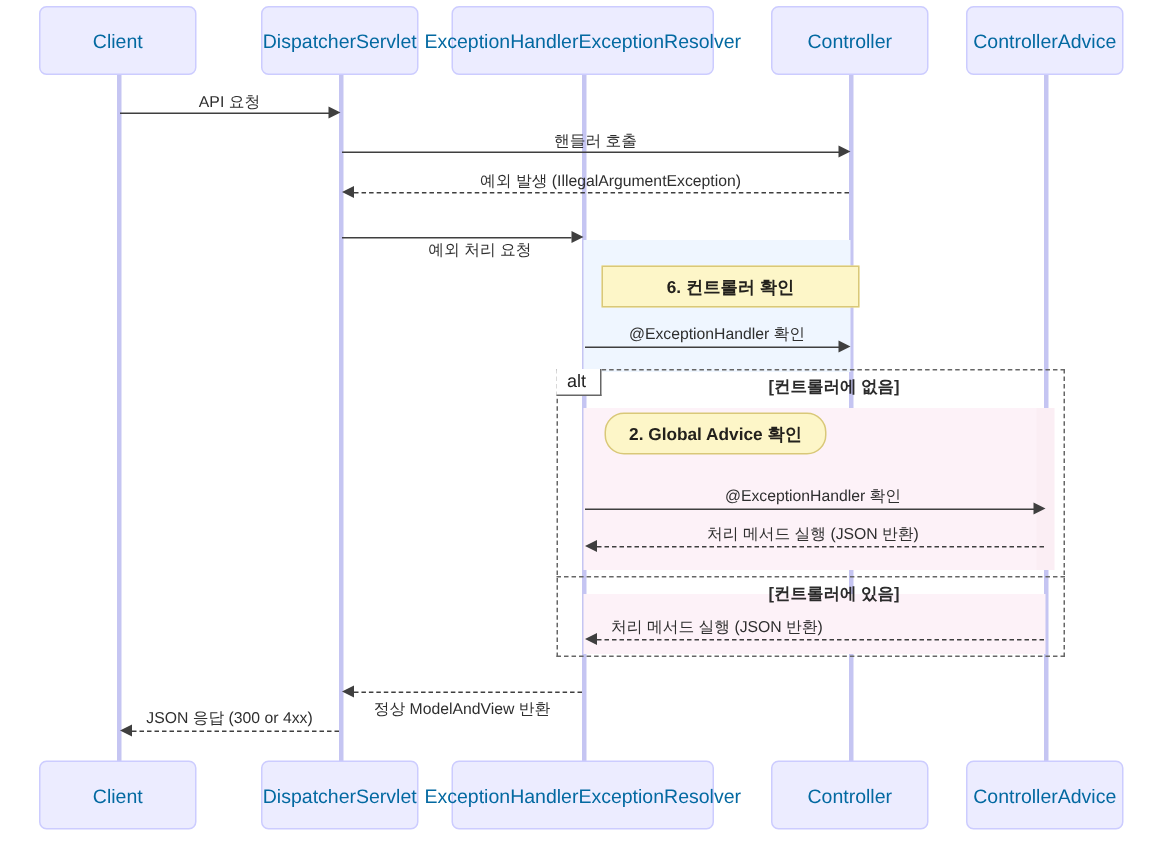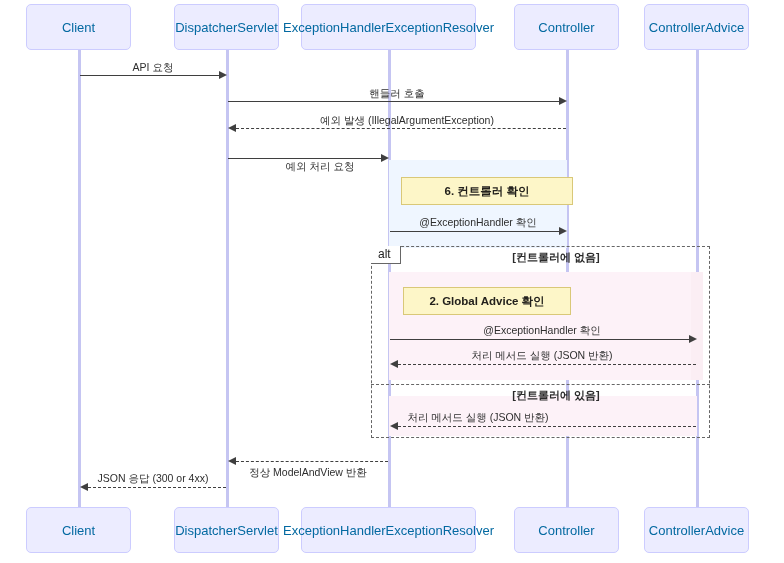--- a/index.html
+++ b/index.html
@@ -206,21 +206,21 @@
   <div class="msg-label" style="left:478px;top:216px;">@ExceptionHandler 확인</div>
   <div class="msg-line" style="left:390px;top:231px;width:170px;"></div>
   <div class="arrow-head arrow-right" style="left:559px;top:226.5px;"></div>
 
   <div class="alt-frame" style="left:371px;top:246px;width:339px;height:192px;"></div>
   <div class="alt-tag" style="left:371px;top:246px;">alt</div>
   <div class="alt-cond" style="left:556px;top:250px;">[컨트롤러에 없음]</div>
   <div class="alt-divider" style="left:371px;top:384px;width:339px;"></div>
   <div class="alt-cond" style="left:556px;top:388px;">[컨트롤러에 있음]</div>
 
-  <div class="note" style="left:403px;top:287px;width:168px;height:28px;">
+  <div class="note" style="left:403px;top:275px;width:148px;height:28px;border-radius:13px;">
     <span>2. Global Advice 확인</span>
   </div>
 
   <div class="msg-label" style="left:542px;top:324px;">@ExceptionHandler 확인</div>
   <div class="msg-line" style="left:390px;top:339px;width:300px;"></div>
   <div class="arrow-head arrow-right" style="left:689px;top:334.5px;"></div>
 
   <div class="msg-label" style="left:542px;top:349px;">처리 메서드 실행 (JSON 반환)</div>
   <div class="msg-line dashed" style="left:398px;top:364px;width:298px;"></div>
   <div class="arrow-head arrow-left" style="left:390px;top:359.5px;"></div>

